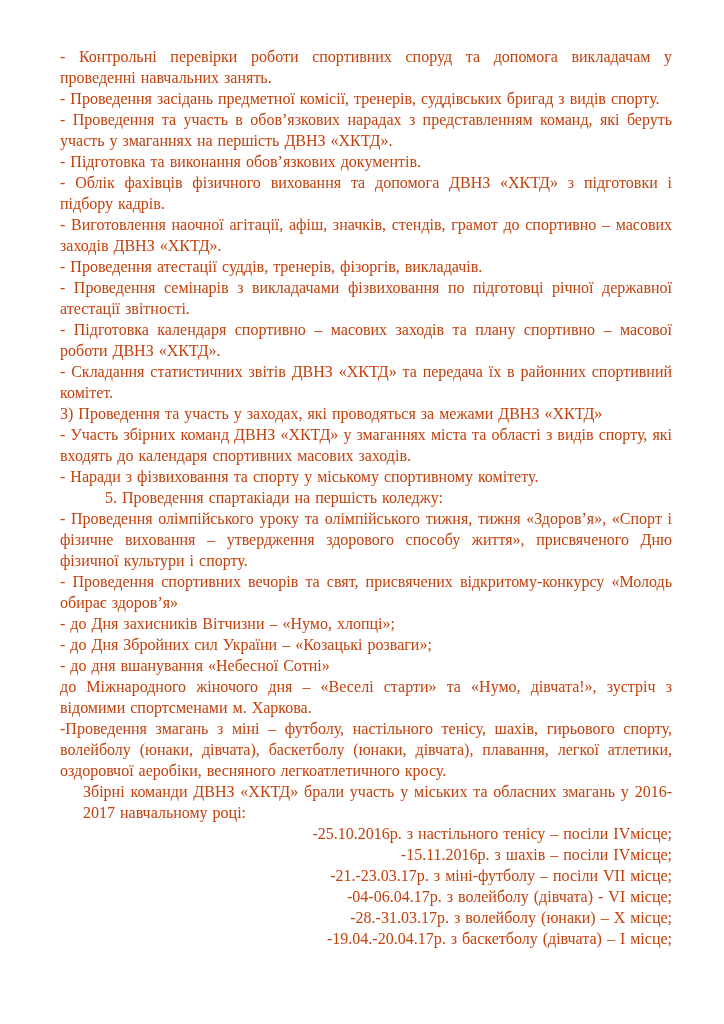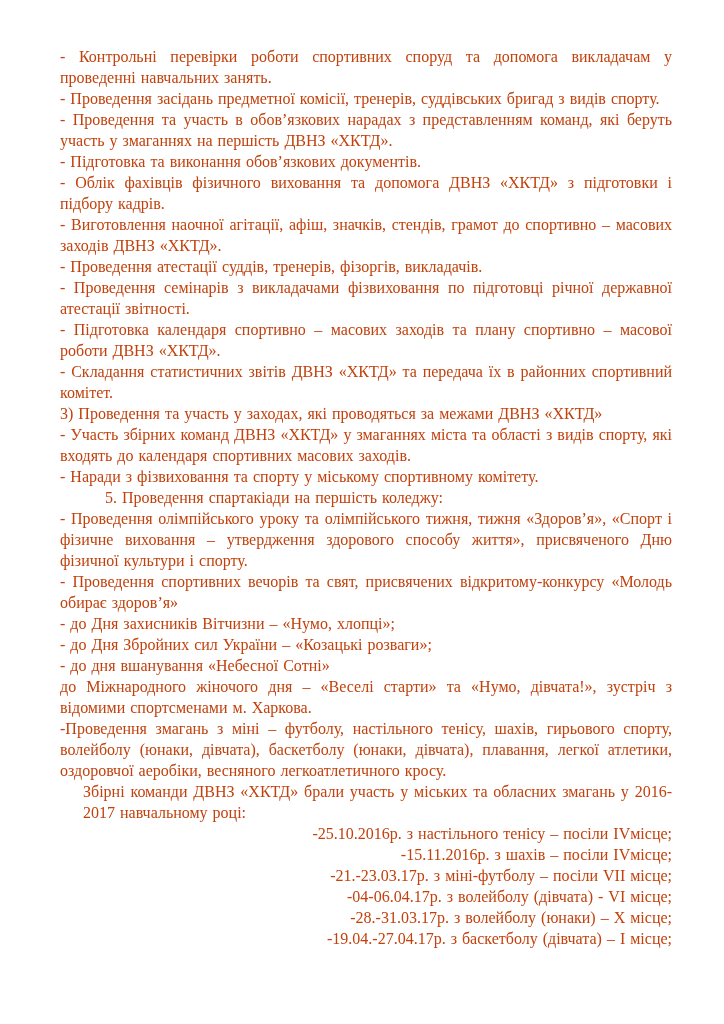--- a/index.html
+++ b/index.html
@@ -73,15 +73,15 @@
       <p class="para justify">- до Дня Збройних сил України – «Козацькі розваги»;</p>
       <p class="para justify">- до дня вшанування «Небесної Сотні»</p>
       <p class="para justify">до Міжнародного жіночого дня – «Веселі старти» та «Нумо, дівчата!»,  зустріч з відомими спортсменами м. Харкова.</p>
       <p class="para justify">-Проведення змагань з міні – футболу, настільного тенісу, шахів, гирьового спорту, волейболу (юнаки, дівчата), баскетболу (юнаки, дівчата), плавання, легкої атлетики, оздоровчої аеробіки, весняного легкоатлетичного кросу.</p>
       <p class="para block">Збірні команди ДВНЗ «ХКТД» брали участь у міських та обласних змагань у 2016-2017 навчальному році:</p>
       <p class="para date-item"><span class="bullet">-</span><span>25.10.2016р. з настільного тенісу – посіли IVмісце;</span></p>
       <p class="para date-item"><span class="bullet">-</span><span>15.11.2016р. з шахів – посіли IVмісце;</span></p>
       <p class="para date-item"><span class="bullet">-</span><span>21.-23.03.17р. з міні-футболу – посіли VII місце;</span></p>
       <p class="para date-item"><span class="bullet">-</span><span>04-06.04.17р. з волейболу (дівчата) - VI місце;</span></p>
       <p class="para date-item"><span class="bullet">-</span><span>28.-31.03.17р. з волейболу (юнаки) – X місце;</span></p>
-      <p class="para date-item"><span class="bullet">-</span><span>19.04.-27.04.17р. з баскетболу (дівчата) – I місце;</span></p>
+      <p class="para date-item"><span class="bullet">-</span><span>19.04.-20.04.17р. з баскетболу (дівчата) – I місце;</span></p>
     </div>
 </div>
 
 </body></html>

